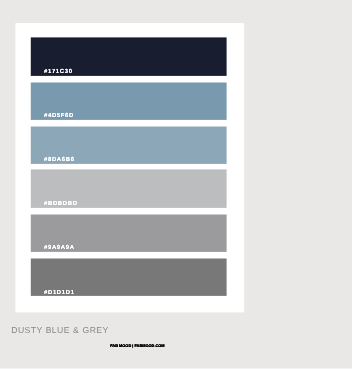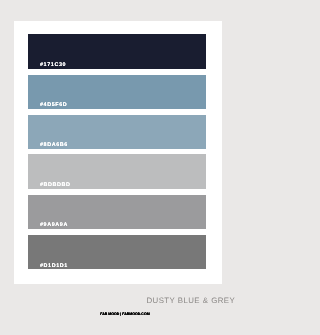--- a/index.html
+++ b/index.html
@@ -8,21 +8,21 @@
   .card{position:absolute;left:13.7px;top:21.3px;width:208.6px;height:263.1px;background:#ffffff;}
   .swatches{position:absolute;left:28px;top:0;width:178px;height:335px;}
   .swatch{position:absolute;left:0;width:178px;}
   .swatch:nth-child(1){top:34px;height:34.6px;}
   .swatch:nth-child(2){top:74.6px;height:34.4px;}
   .swatch:nth-child(3){top:114.9px;height:34.2px;}
   .swatch:nth-child(4){top:154.4px;height:34.3px;}
   .swatch:nth-child(5){top:194.8px;height:33.8px;}
   .swatch:nth-child(6){top:234.8px;height:34.45px;}
   .hex{filter:opacity(100%);position:absolute;left:12px;bottom:0.65px;font-size:5.4px;font-weight:bold;letter-spacing:0.6px;color:#fff;text-shadow:0 0 0.38px currentColor;font-family:"Liberation Sans",sans-serif;}
-  .title{filter:opacity(100%);position:absolute;left:10.3px;right:0;top:296.1px;text-align:right;font-size:7.85px;letter-spacing:0.37px;word-spacing:0.4px;color:#8a8785;font-weight:400;}
+  .title{filter:opacity(100%);position:absolute;left:10.3px;right:0;top:296.1px;text-align:left;font-size:7.85px;letter-spacing:0.37px;word-spacing:0.4px;color:#8a8785;font-weight:400;}
   .credit{filter:opacity(100%);position:absolute;left:14.8px;right:0;top:311.6px;text-align:center;font-size:3.55px;font-weight:bold;letter-spacing:0.0px;color:#000;text-shadow:0 0 0.3px #000,0 0 0.3px #000;}
 </style>
 </head>
 <body>
 
 <div id="root">
   <div class="card"></div>
   <div class="swatches" id="swatches">
       <div class="swatch" style="background: rgb(25, 29, 48);">
         <div class="hex" style="color: rgb(255, 255, 255);">#171C30</div>

